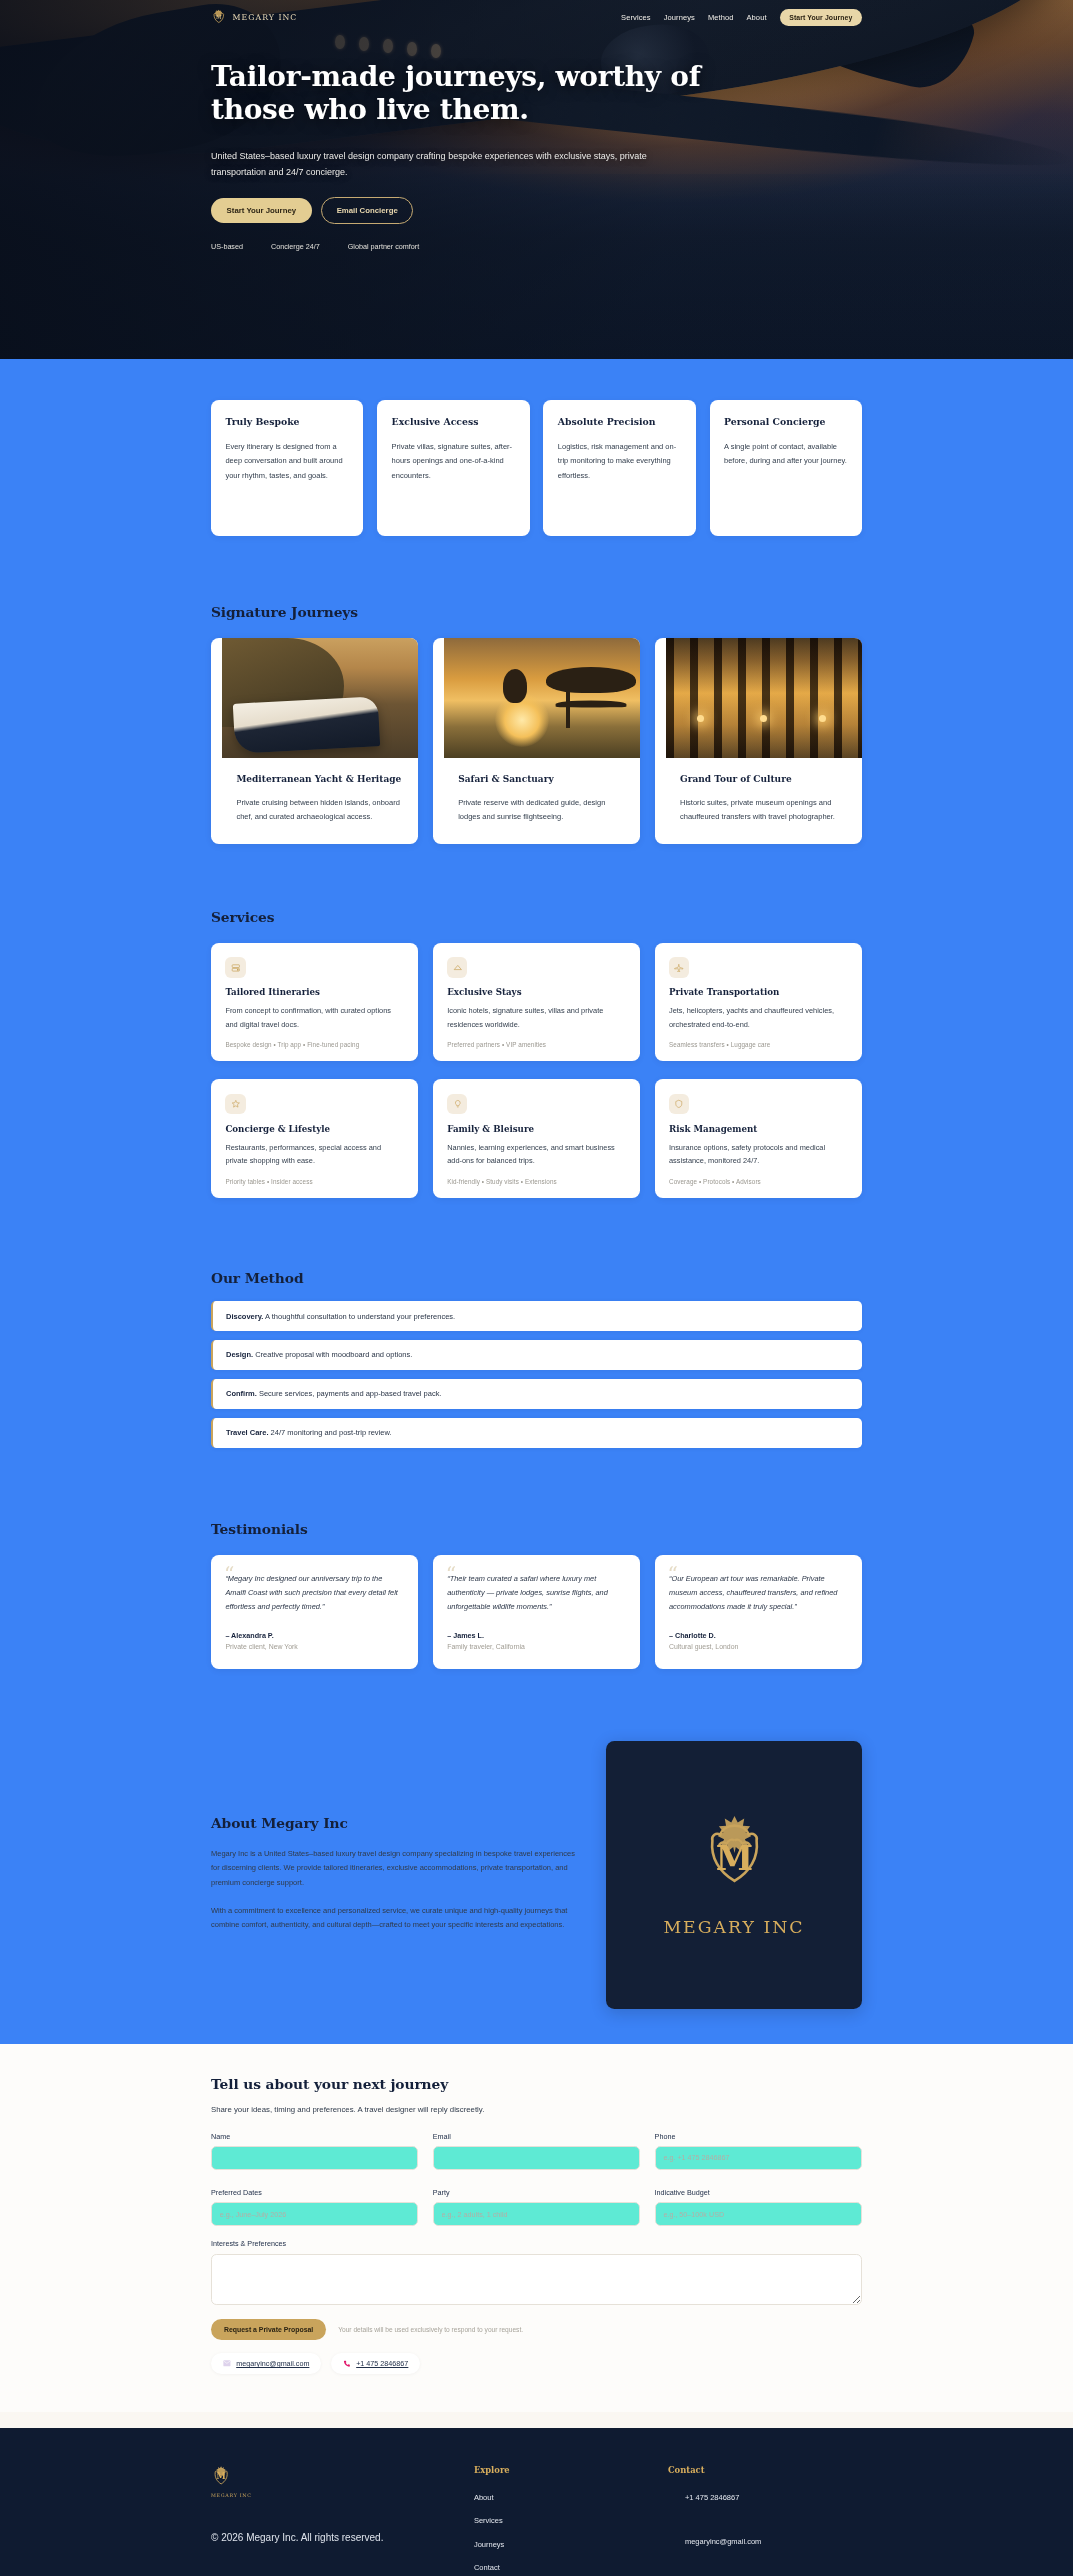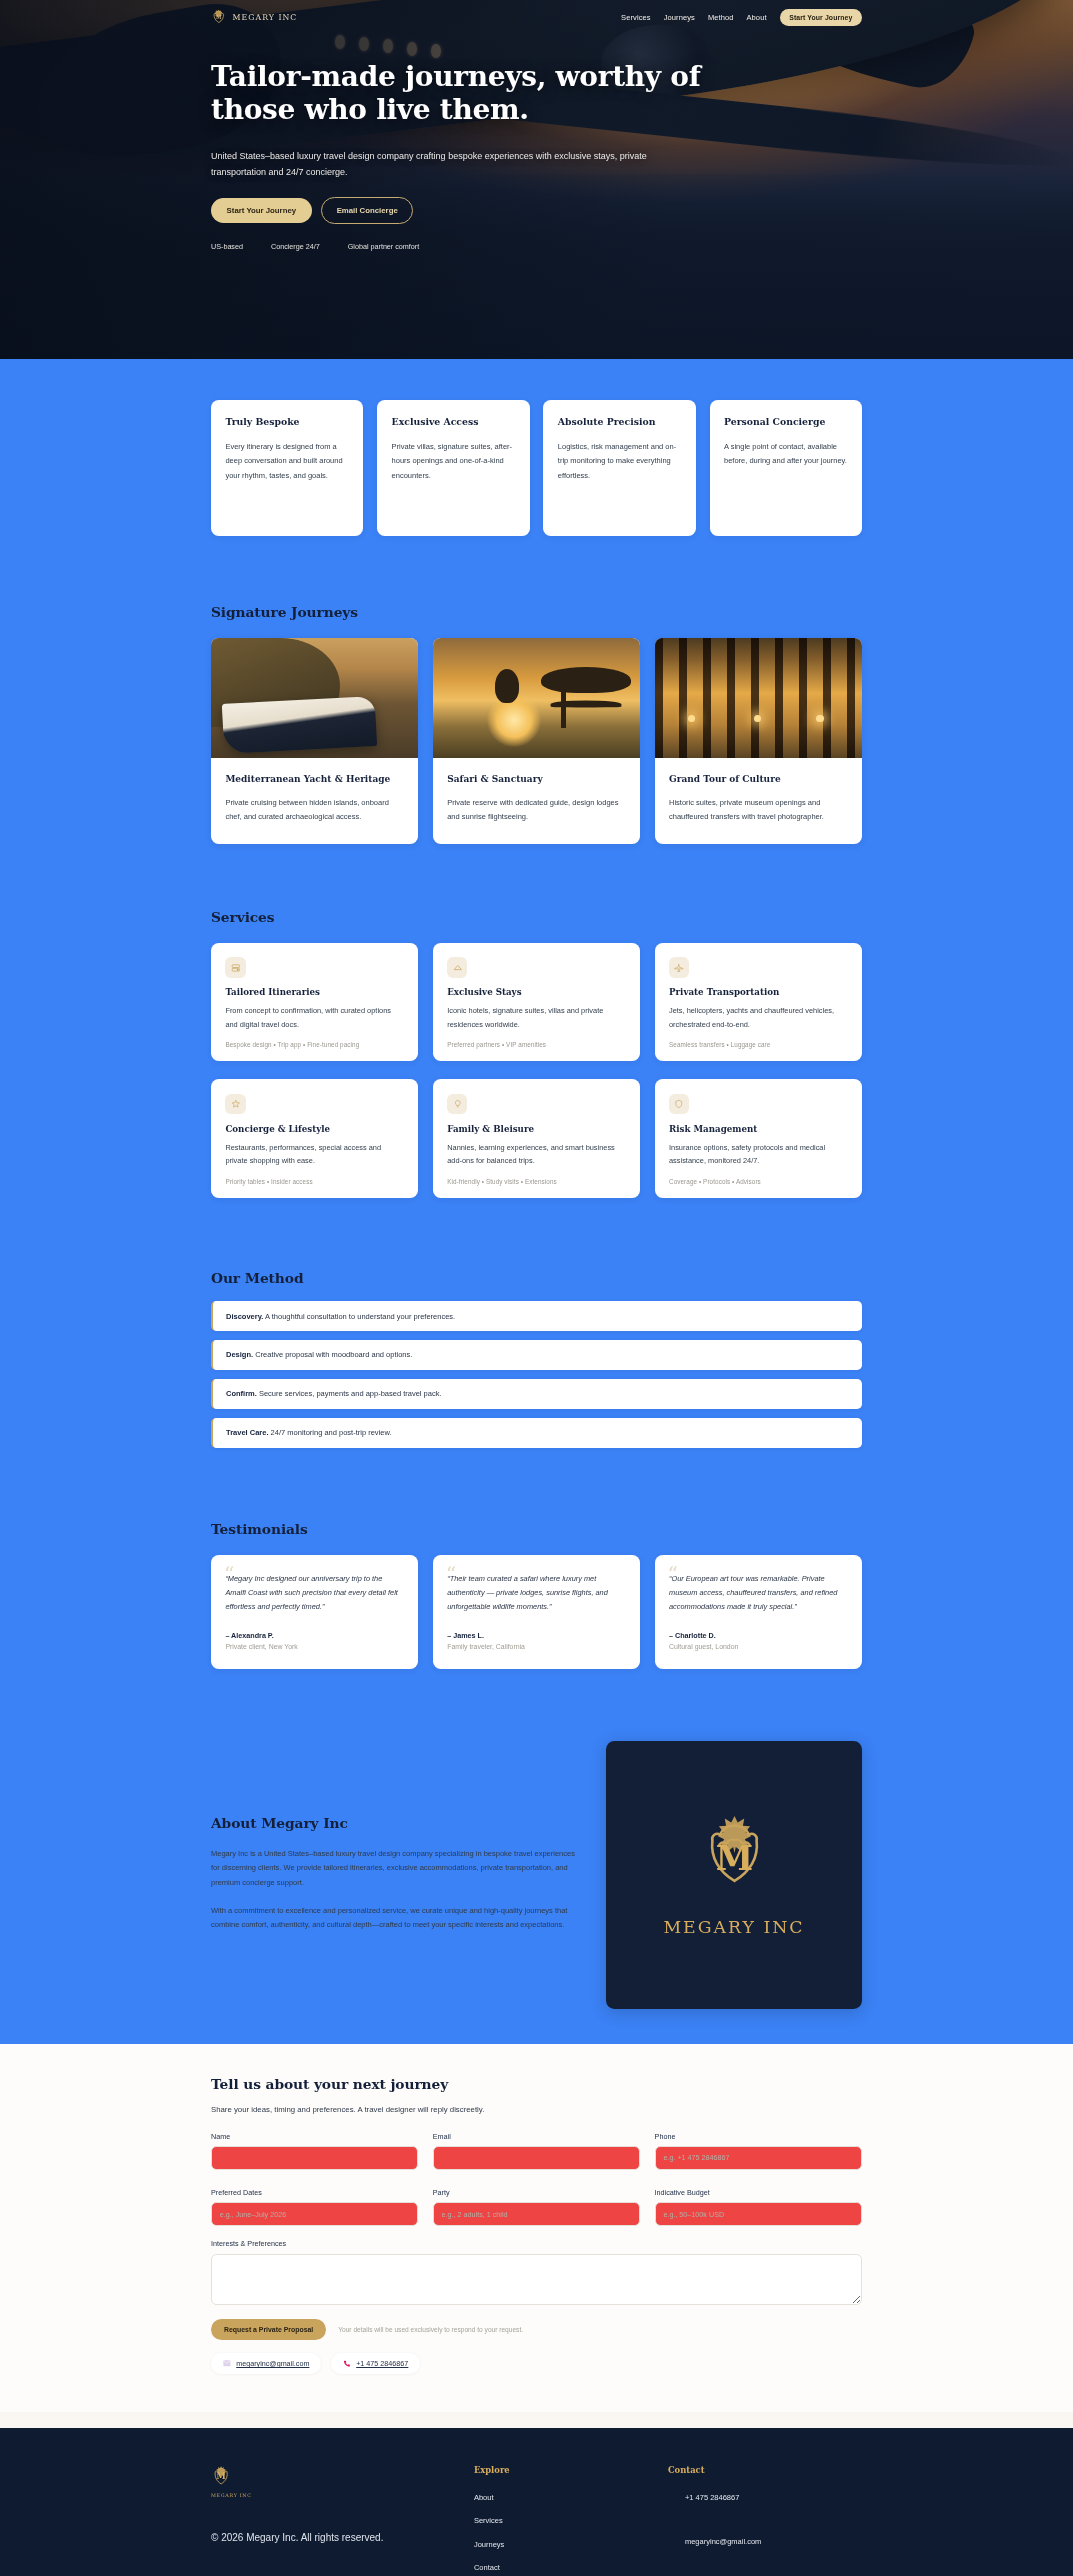--- a/index.html
+++ b/index.html
@@ -159,20 +159,21 @@
     font-size: 9.3px; font-weight: 700; color: #16223c; margin-bottom: 13px;
   }
   .fcard p { font-size: 7.5px; line-height: 1.95; color: #35404f; }
 
   
   .journeys-sec { padding: 31px 0 34px; }
   .journeys { display: flex; gap: 14.4px; margin-top: 18px; }
   .jcard {
     flex: 1; background: #fff; border-radius: 7.8px; overflow: hidden;
     box-shadow: 0 1.2px 7.2px rgba(25,20,10,.07);
+    padding-left: 11px;
   }
   .jimg { height: 120px; position: relative; overflow: hidden; }
   .jbody { padding: 15.6px 14.4px 19px; }
   .jbody h3 {
     font-family: "DejaVu Serif", "Liberation Serif", serif;
     font-size: 9px; font-weight: 700; color: #16223c; margin-bottom: 12px;
   }
   .jbody p { font-size: 7.5px; line-height: 1.95; color: #35404f; }
 
   
@@ -299,21 +300,21 @@
   }
 
   
   .contact-sec { padding: 32px 0 38px; }
   .contact-sub { margin-top: 13px; font-size: 7.8px; color: #2f3a4a; }
   .frow { display: flex; gap: 14.4px; margin-top: 18px; }
   .fgroup { flex: 1; }
   .flabel { display: block; font-size: 7.2px; color: #22304a; margin-bottom: 5.4px; }
   .finput {
     width: 100%; height: 24px; border: 0.6px solid #e6e1d8; border-radius: 5.4px;
-    background: #ef4444; padding: 0 7.8px; font-size: 7.2px; color: #22304a;
+    background: #5eead4; padding: 0 7.8px; font-size: 7.2px; color: #22304a;
     font-family: "Liberation Sans", sans-serif;
   }
   .finput::placeholder { color: #b3afa6; }
   .ftextarea {
     width: 100%; height: 51px; border: 0.6px solid #e6e1d8; border-radius: 5.4px;
     background: #fff; padding: 6.6px 7.8px; font-size: 7.2px; resize: vertical;
     font-family: "Liberation Sans", sans-serif; color: #22304a;
   }
   .submit-row { display: flex; align-items: center; gap: 12px; margin-top: 12px; }
   .btn-submit {

